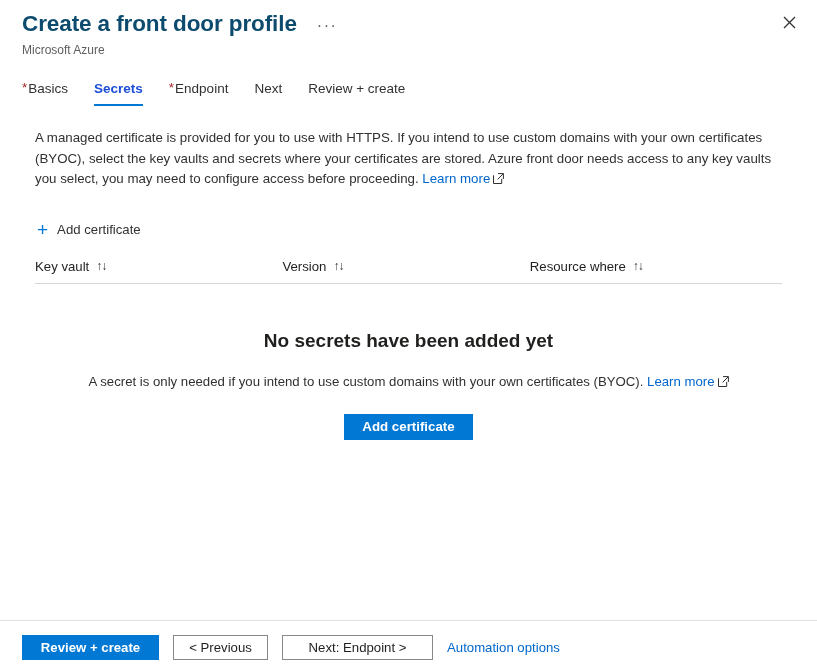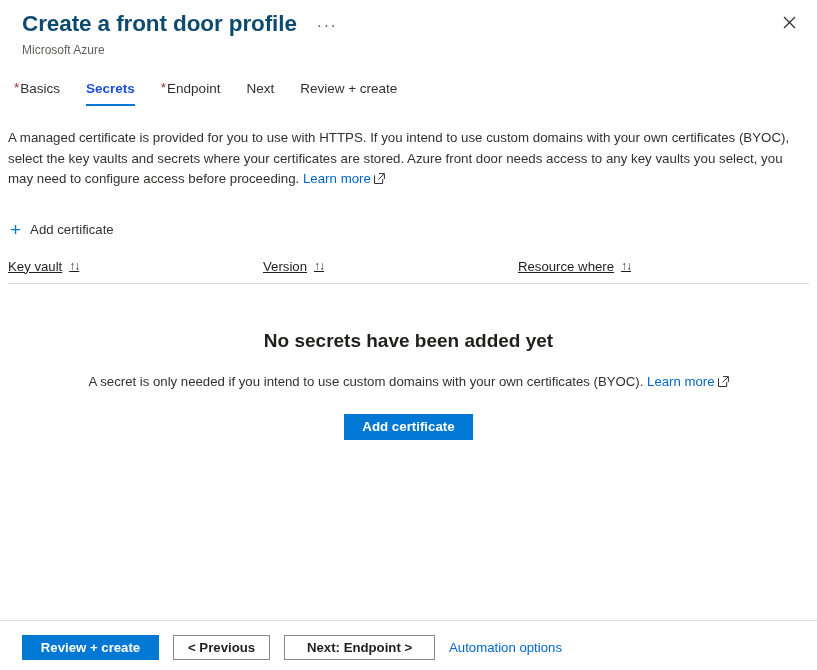--- a/index.html
+++ b/index.html
@@ -67,21 +67,21 @@
     justify-content: center;
     cursor: pointer;
     color: #323130;
   }
   .close-btn svg { display: block; }
 
   
   .tabs {
     display: flex;
     align-items: flex-end;
-    padding: 0 14px;
+    padding: 0 22px;
     margin-top: 18px;
     flex: 0 0 auto;
     height: 30px;
   }
   .tab {
     position: relative;
     font-size: 13.5px;
     color: #323130;
     padding: 0 0 9px 0;
     margin-right: 26px;
@@ -105,21 +105,21 @@
     color: #a4262c;
     font-size: 13.5px;
     margin-right: 1px;
     vertical-align: top;
     line-height: 15px;
   }
 
   
   .body {
     flex: 1 1 auto;
-    padding: 0 8px;
+    padding: 0 35px;
     overflow: hidden;
   }
 
   .intro {
     font-size: 13.3px;
     line-height: 20.5px;
     color: #323130;
     max-width: 794px;
     margin-top: 22px;
   }
@@ -167,21 +167,20 @@
     padding-bottom: 9px;
     border-bottom: 1px solid #d6d6d6;
   }
   .th {
     font-size: 13.2px;
     color: #201f1e;
     display: flex;
     align-items: center;
     cursor: pointer;
     white-space: nowrap;
-    text-decoration: underline;
   }
   .th-keyvault  { width: 255px; }
   .th-version   { width: 255px; }
   .th-resource  { width: 260px; }
   .sort-arrows {
     margin-left: 7px;
     font-size: 12px;
     color: #323130;
     letter-spacing: -1px;
   }
@@ -243,21 +242,20 @@
     border: 1px solid #0078d4;
     font-weight: 600;
     min-width: 137px;
     margin-right: 14px;
   }
   .btn-default {
     background: #ffffff;
     color: #201f1e;
     border: 1px solid #8a8886;
     margin-right: 14px;
-    font-weight: bold;
   }
   .btn-prev { min-width: 95px; }
   .btn-next { min-width: 151px; }
   .footer-link {
     font-size: 13.2px;
     color: #0066cc;
     line-height: 25px;
     cursor: pointer;
     text-decoration: none;
   }

